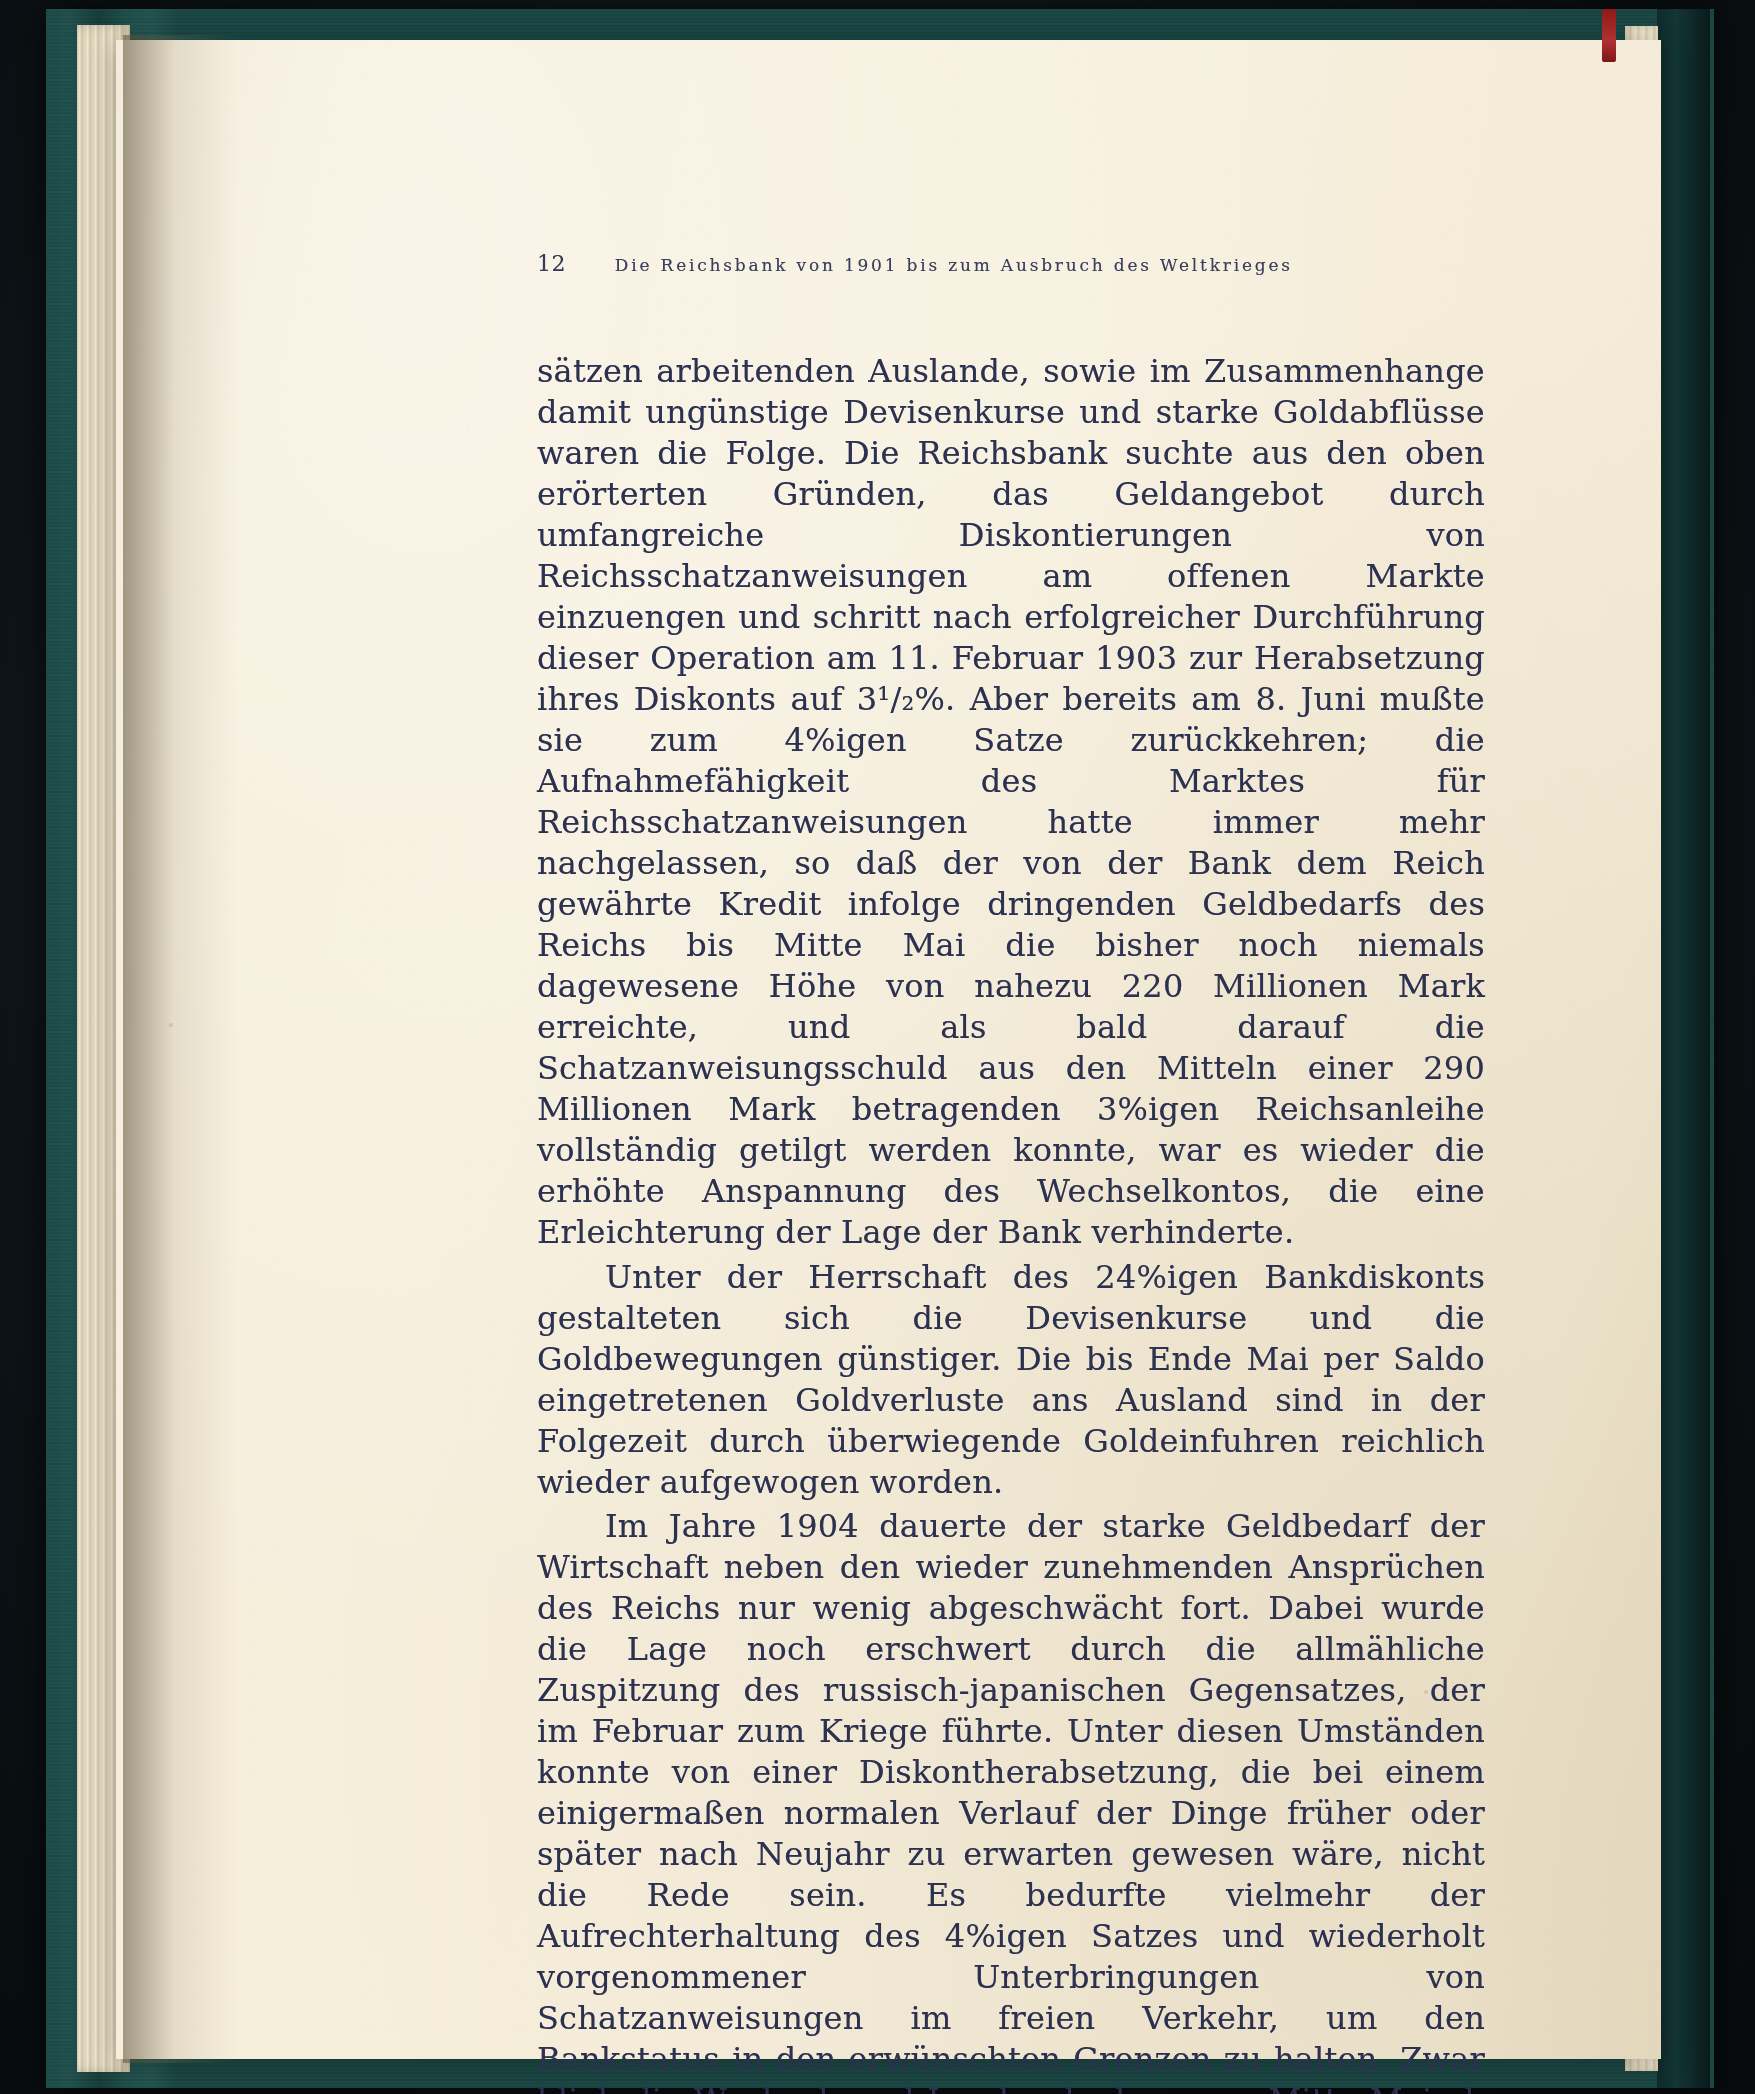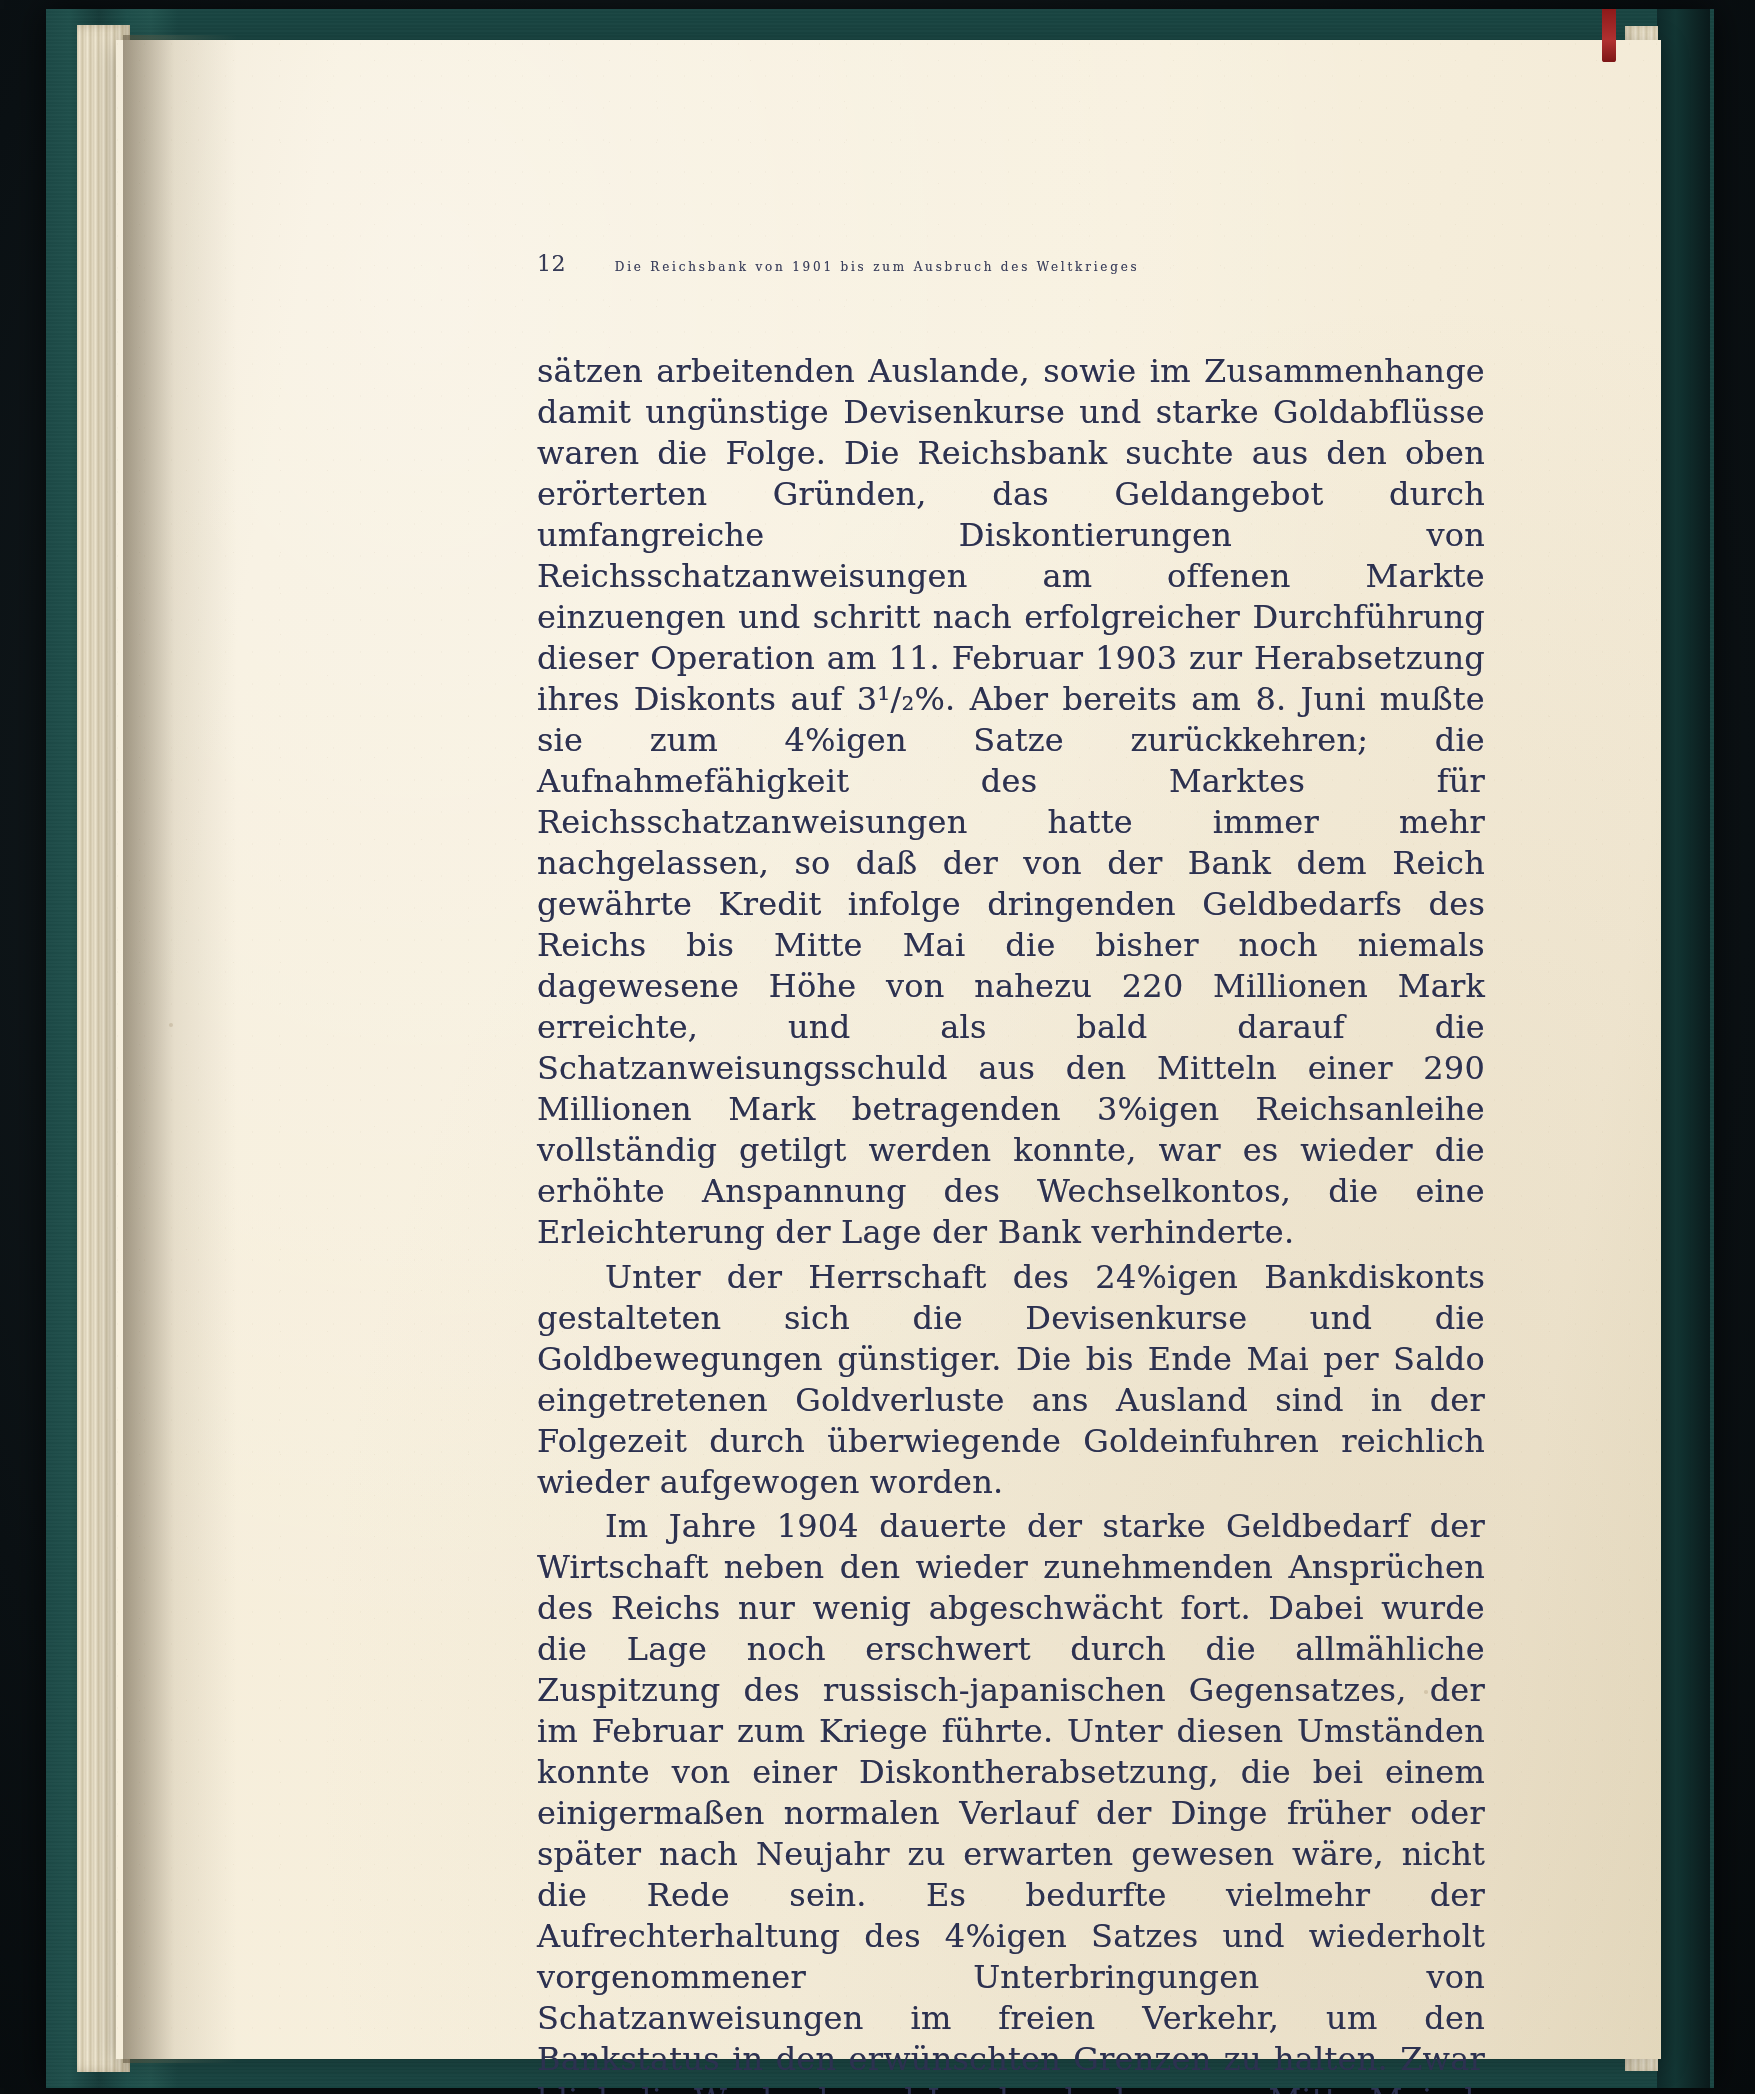--- a/index.html
+++ b/index.html
@@ -162,21 +162,21 @@
     margin-bottom: 75px;
   }
   #folio-number {
     font-family: "DejaVu Serif", serif;
     font-size: 22px;
     color: #363b57;
     letter-spacing: 0.4px;
   }
   #running-title {
     font-family: "DejaVu Serif", serif;
-    font-size: 12px;
+    font-size: 17px;
     letter-spacing: 2.8px;
     color: #3a3f5c;
     white-space: nowrap;
   }
 
   .paragraph {
     font-family: "DejaVu Serif", serif;
     font-size: 32px;
     line-height: 41px;
     color: #2c3150;

